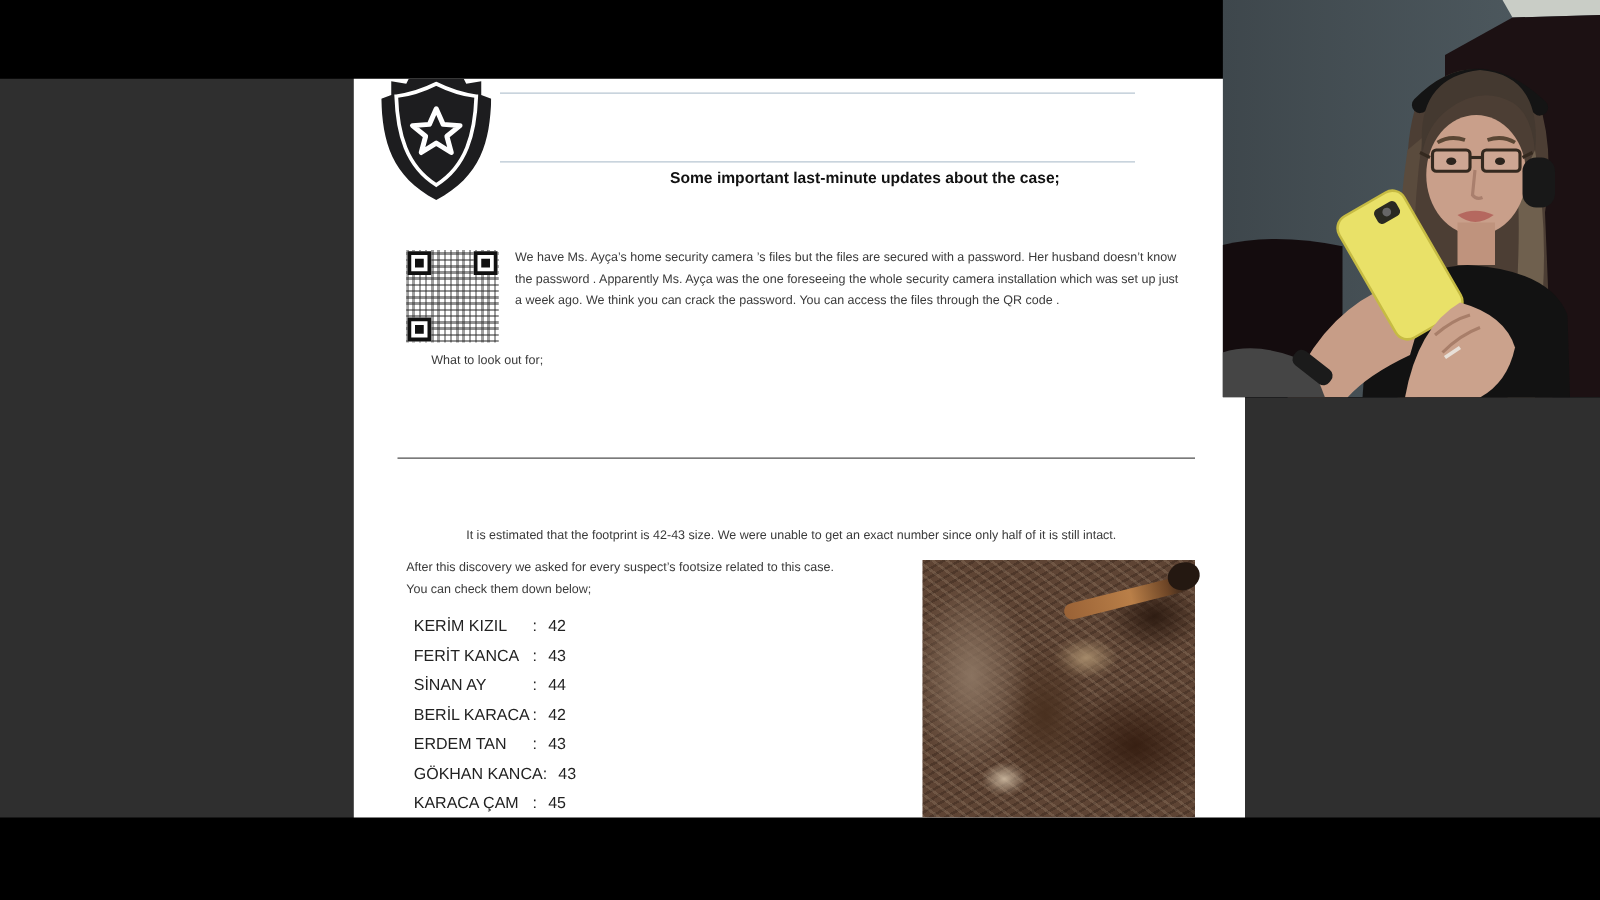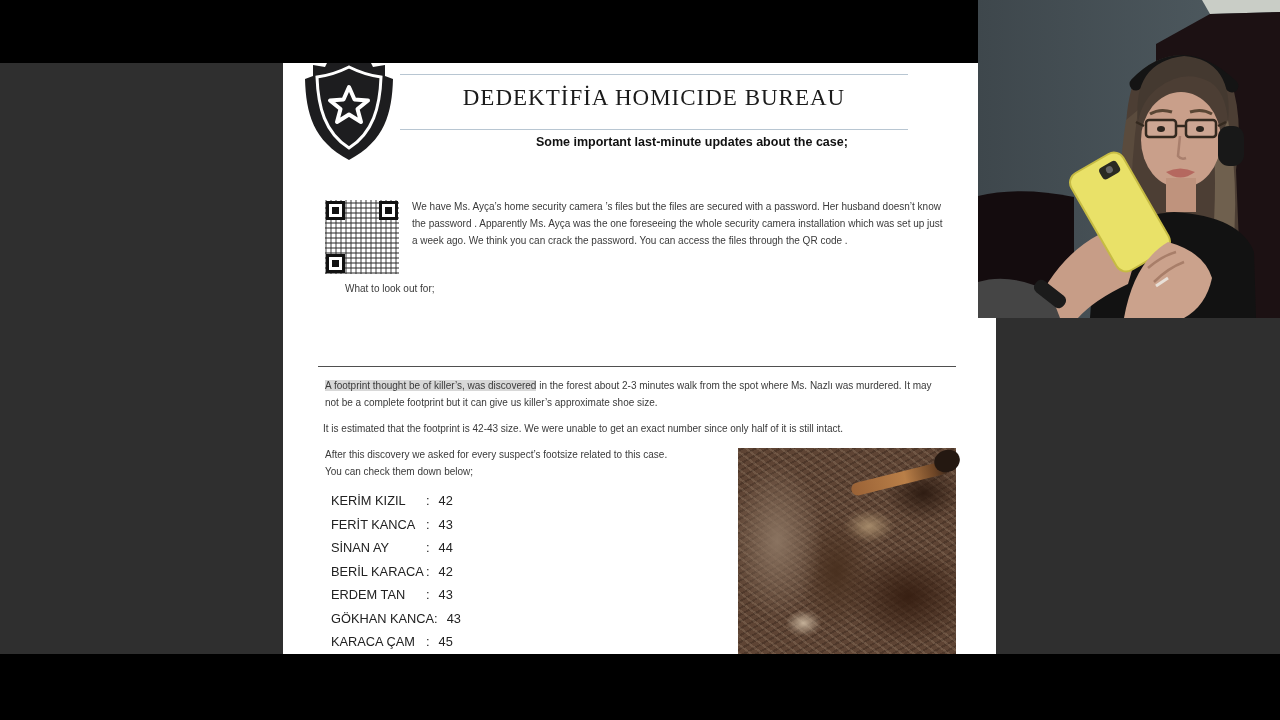--- a/index.html
+++ b/index.html
@@ -32,21 +32,21 @@
   .qr .finder::after{content:"";position:absolute;left:3px;top:3px;width:7px;height:7px;background:#111;}
   .qr .f-tl{left:1px;top:1px;} .qr .f-tr{right:1px;top:1px;} .qr .f-bl{left:1px;bottom:1px;}
 
   .para{position:absolute;font-size:10px;line-height:17px;}
   .p-qr{left:129px;top:135px;width:535px;}
   .p-what{left:42px;top:217px;margin-left:20px;}
   .p-look{left:42px;top:242px;width:618px;}
   .divider{position:absolute;left:35px;top:303px;width:638px;height:1px;background:var(--divider,#4f4f4f);}
   .p-foot{left:42px;top:314px;width:618px;}
   .p-foot .hl{background:var(--highlight,#d8d8d8);}
-  .p-est{left:40px;top:357px;width:640px;}
+  .p-est{left:30px;top:357px;width:640px;text-align:center;}
   .p-after{left:42px;top:383px;width:440px;}
   .p-after div{display:block;}
 
   .suspects{position:absolute;left:48px;top:426px;}
   .s-row{display:flex;align-items:center;height:23.5px;font-size:12.8px;font-weight:normal;color:#222;}
   .s-name{min-width:95px;}
   .s-colon{margin-right:9px;}
 
   .photo{position:absolute;left:455px;top:385px;width:218px;height:206px;background:#5e4434;
      background-image:
@@ -78,39 +78,37 @@
 
   <div class="page">
 
     <svg class="badge" viewBox="0 0 88 106">
       <path d="M44 0 L52 7 L63 2 L68 12 L80 10 L80 21 L88 24 C87 58 80 86 44 105 C8 86 1 58 0 24 L8 21 L8 10 L20 12 L25 2 L36 7 Z" fill="#1d1d1f"></path>
       <path d="M44 12 C56 18 68 21 76 22 C75 52 68 78 44 93 C20 78 13 52 12 22 C20 21 32 18 44 12 Z" fill="none" stroke="#fff" stroke-width="3"></path>
       <path d="M44 32 L49.5 44.5 L63 45.5 L52.5 54 L56 67 L44 59.5 L32 67 L35.5 54 L25 45.5 L38.5 44.5 Z" fill="none" stroke="#fff" stroke-width="4" stroke-linejoin="round"></path>
     </svg>
 
     <div class="rule rule-top"></div>
-    <div class="doc-title">DEDEKTİFİA HOMICIDE BUREAU</div>
     <div class="rule rule-bottom"></div>
 
     <div class="doc-subtitle">Some important last-minute updates about the case;</div>
 
     <div class="qr">
       <div class="finder f-tl"></div>
       <div class="finder f-tr"></div>
       <div class="finder f-bl"></div>
     </div>
 
     <div class="para p-qr">We have  Ms. Ayça’s home security camera ’s files but the files are secured with a password. Her husband doesn’t know the password . Apparently Ms. Ayça was the one foreseeing the whole security camera installation  which was set up just a week ago. We think you can crack the password. You can access the files through the QR code .</div>
 
     <div class="para p-what">What to look out for;</div>
 
 
     <div class="divider"></div>
 
-    <div class="para p-foot"><span class="hl">A footprint thought be of killer’s, was discovered</span><span> in the forest about 2-3 minutes walk from the spot where Ms. Nazlı was murdered. It may not be a complete footprint but it can give us killer’s  approximate shoe size.</span></div>
 
     <div class="para p-est">It is estimated that the footprint is 42-43 size. We were unable to get an exact number since only half of it is still intact.</div>
 
     <div class="para p-after">
       <div>After this discovery we asked for every suspect’s footsize related to this case.</div>
       <div>You can check them down below;</div>
     </div>
 
     <div class="suspects">
 

